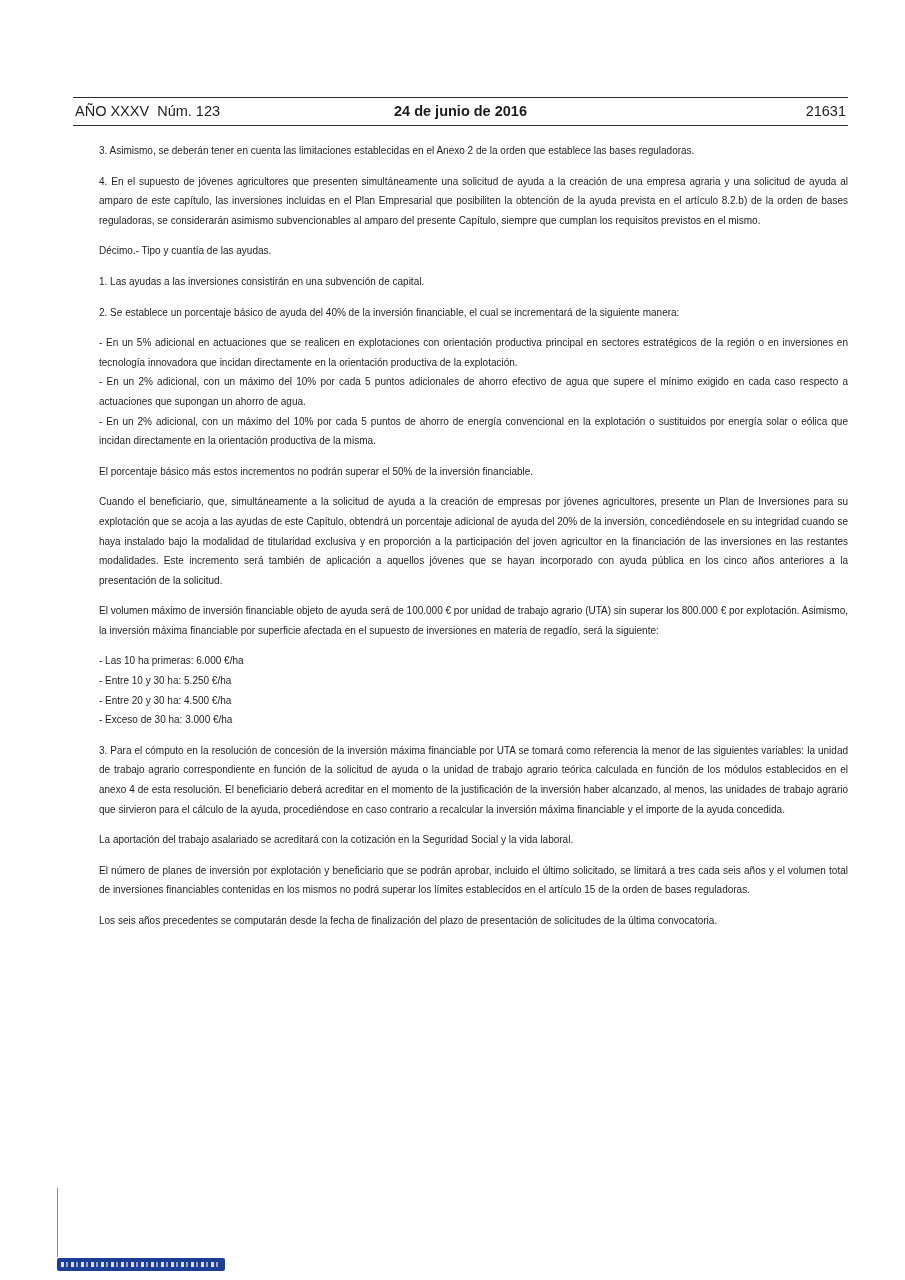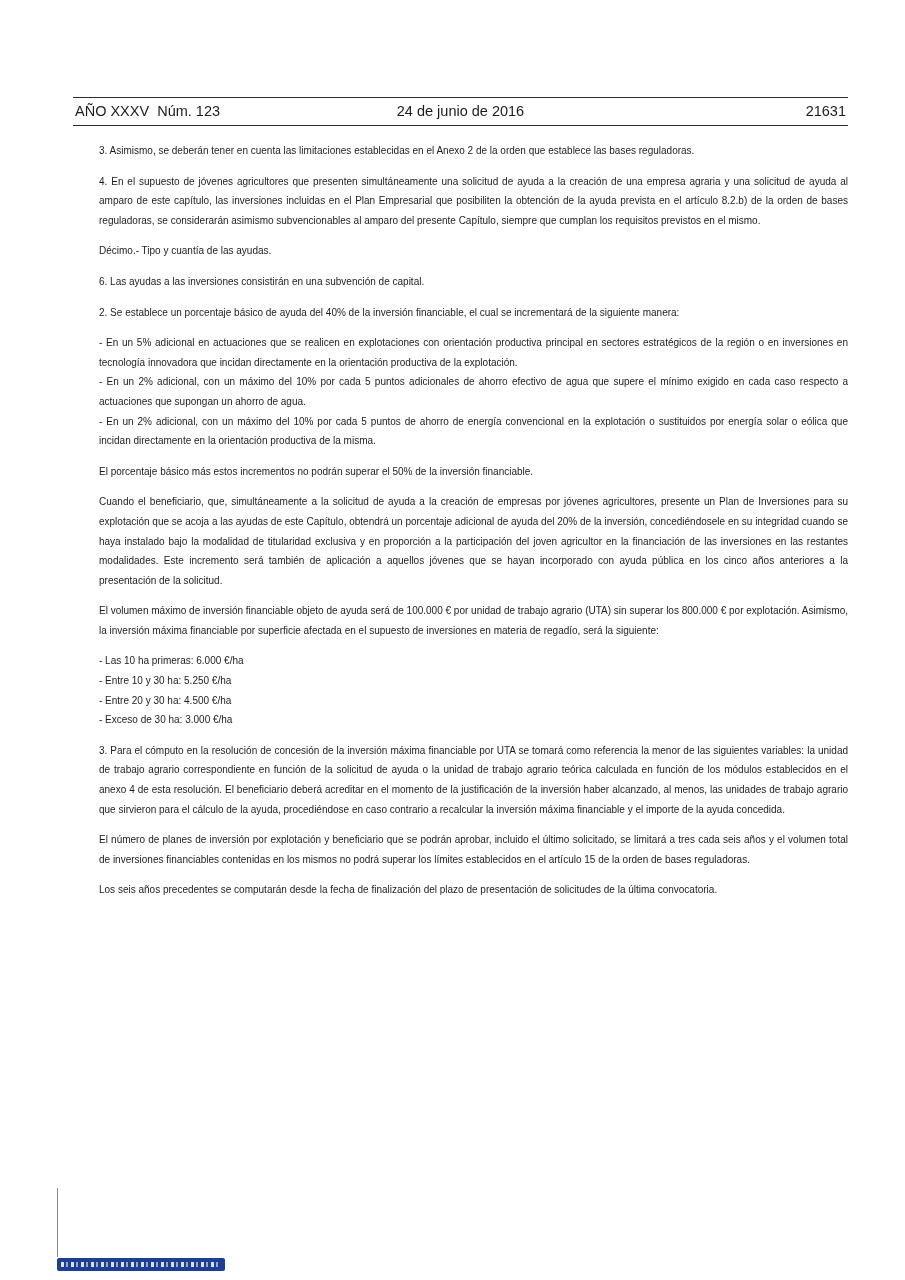--- a/index.html
+++ b/index.html
@@ -22,21 +22,21 @@
     display: flex;
     justify-content: space-between;
     align-items: baseline;
     border-top: 1.5px solid #2d2d2d;
     border-bottom: 1.5px solid #2d2d2d;
     padding: 5px 2px 6px 2px;
     font-size: 14.5px;
     margin-left: 16px;
   }
   .header .h-left  { flex: 1; text-align: left;  white-space: pre; }
-  .header .h-center{ flex: 1; text-align: center; }
+  .header .h-center{ flex: 1; text-align: center; font-weight: bold; }
   .header .h-right { flex: 1; text-align: right; }
   .content {
     padding-top: 15px;
     font-size: 10px;
     line-height: 19.6px;
     text-align: justify;
     hyphens: auto;
     margin-left: 42px;
   }
   .content p { margin: 0 0 11px 0; }
@@ -81,33 +81,34 @@
   <div class="header">
     <span class="h-left">AÑO XXXV  Núm. 123</span>
     <span class="h-center">24 de junio de 2016</span>
     <span class="h-right">21631</span>
   </div>
 
   <div class="content">
     <p>3. Asimismo, se deberán tener en cuenta las limitaciones establecidas en el Anexo 2 de la orden que establece las bases reguladoras.</p>
     <p>4. En el supuesto de jóvenes agricultores que presenten simultáneamente una solicitud de ayuda a la creación de una empresa agraria y una solicitud de ayuda al amparo de este capítulo, las inversiones incluidas en el Plan Empresarial que posibiliten la obtención de la ayuda prevista en el artículo 8.2.b) de la orden de bases reguladoras, se considerarán asimismo subvencionables al amparo del presente Capítulo, siempre que cumplan los requisitos previstos en el mismo.</p>
     <p>Décimo.- Tipo y cuantía de las ayudas.</p>
-    <p>6. Las ayudas a las inversiones consistirán en una subvención de capital.</p>
+    <p>1. Las ayudas a las inversiones consistirán en una subvención de capital.</p>
     <p>2. Se establece un porcentaje básico de ayuda del 40% de la inversión financiable, el cual se incrementará de la siguiente manera:</p>
     <p class="tight">- En un 5% adicional en actuaciones que se realicen en explotaciones con orientación productiva principal en sectores estratégicos de la región o en inversiones en tecnología innovadora que incidan directamente en la orientación productiva de la explotación.</p>
     <p class="tight">- En un 2% adicional, con un máximo del 10% por cada 5 puntos adicionales de ahorro efectivo de agua que supere el mínimo exigido en cada caso respecto a actuaciones que supongan un ahorro de agua.</p>
     <p>- En un 2% adicional, con un máximo del 10% por cada 5 puntos de ahorro de energía convencional en la explotación o sustituidos por energía solar o eólica que incidan directamente en la orientación productiva de la misma.</p>
     <p>El porcentaje básico más estos incrementos no podrán superar el 50% de la inversión financiable.</p>
     <p>Cuando el beneficiario, que, simultáneamente a la solicitud de ayuda a la creación de empresas por jóvenes agricultores, presente un Plan de Inversiones para su explotación que se acoja a las ayudas de este Capítulo, obtendrá un porcentaje adicional de ayuda del 20% de la inversión, concediéndosele en su integridad cuando se haya instalado bajo la modalidad de titularidad exclusiva y en proporción a la participación del joven agricultor en la financiación de las inversiones en las restantes modalidades. Este incremento será también de aplicación a aquellos jóvenes que se hayan incorporado con ayuda pública en los cinco años anteriores a la presentación de la solicitud.</p>
     <p>El volumen máximo de inversión financiable objeto de ayuda será de 100.000 € por unidad de trabajo agrario (UTA) sin superar los 800.000 € por explotación. Asimismo, la inversión máxima financiable por superficie afectada en el supuesto de inversiones en materia de regadío, será la siguiente:</p>
     <p class="tight">- Las 10 ha primeras: 6.000 €/ha</p>
     <p class="tight">- Entre 10 y 30 ha: 5.250 €/ha</p>
     <p class="tight">- Entre 20 y 30 ha: 4.500 €/ha</p>
     <p>- Exceso de 30 ha: 3.000 €/ha</p>
     <p>3. Para el cómputo en la resolución de concesión de la inversión máxima financiable por UTA se tomará como referencia la menor de las siguientes variables: la unidad de trabajo agrario correspondiente en función de la solicitud de ayuda o la unidad de trabajo agrario teórica calculada en función de los módulos establecidos en el anexo 4 de esta resolución. El beneficiario deberá acreditar en el momento de la justificación de la inversión haber alcanzado, al menos, las unidades de trabajo agrario que sirvieron para el cálculo de la ayuda, procediéndose en caso contrario a recalcular la inversión máxima financiable y el importe de la ayuda concedida.</p>
+    <p>La aportación del trabajo asalariado se acreditará con la cotización en la Seguridad Social y la vida laboral.</p>
     <p>El número de planes de inversión por explotación y beneficiario que se podrán aprobar, incluido el último solicitado, se limitará a tres cada seis años y el volumen total de inversiones financiables contenidas en los mismos no podrá superar los límites establecidos en el artículo 15 de la orden de bases reguladoras.</p>
     <p>Los seis años precedentes se computarán desde la fecha de finalización del plazo de presentación de solicitudes de la última convocatoria.</p>
   </div>
 
 </div>
 
 <div class="footer-rule"></div>
 
 <div class="stamp">
   <div class="stamp-text"></div>

